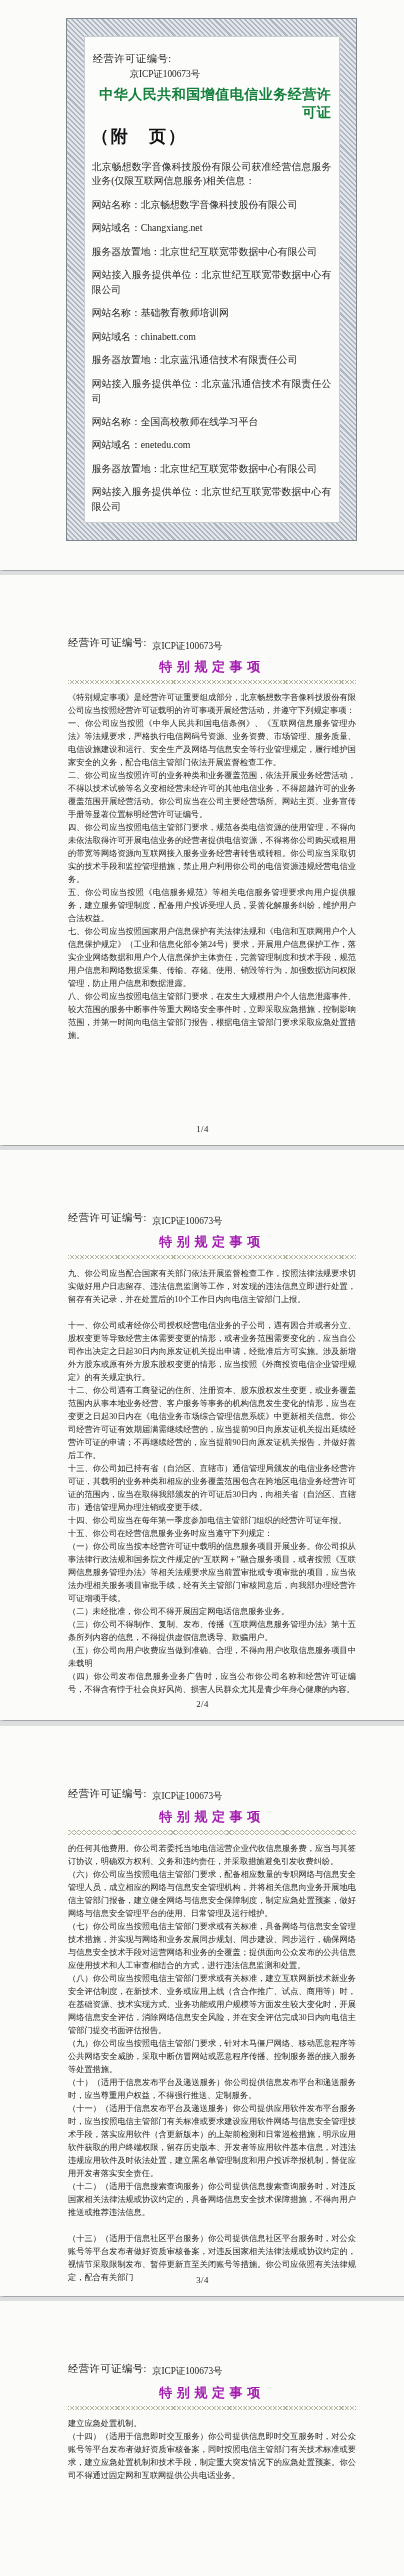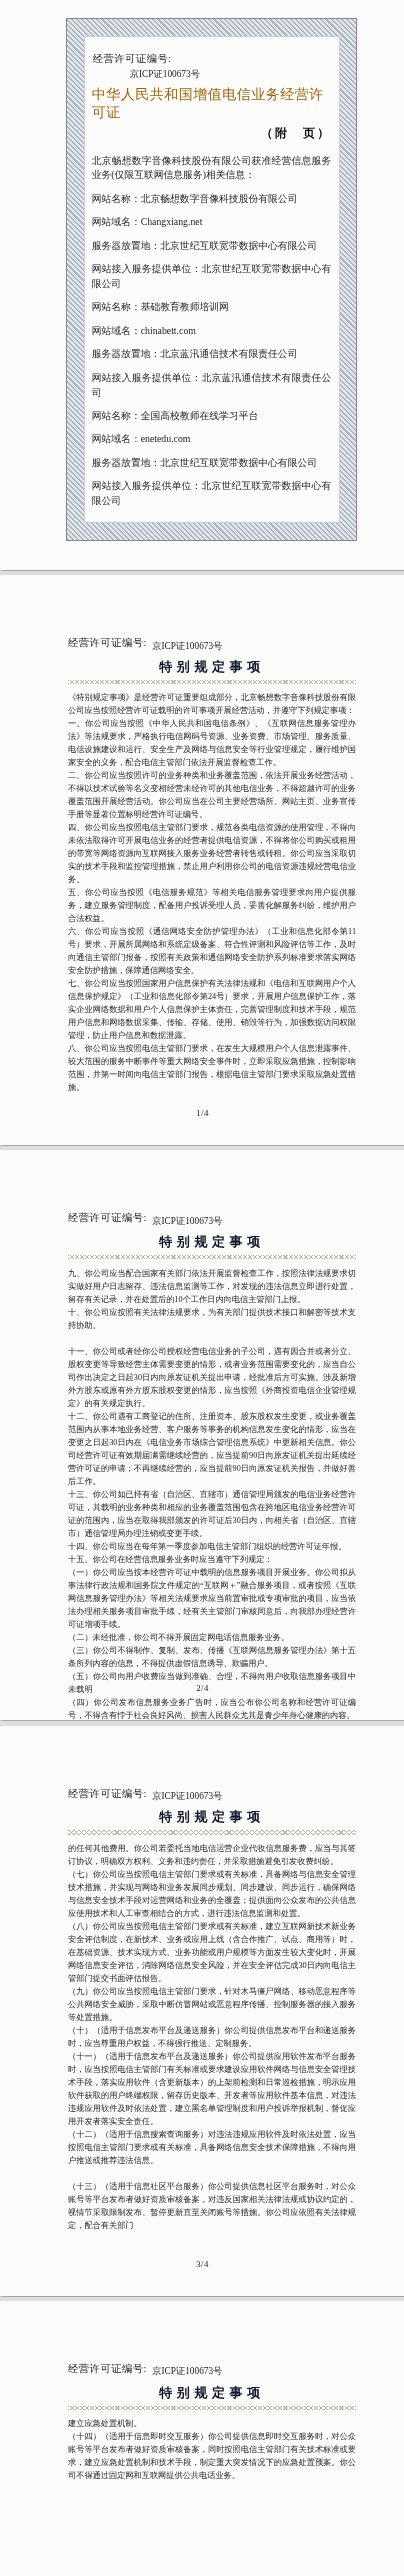--- a/index.html
+++ b/index.html
@@ -37,58 +37,58 @@
     border:0.5px solid #c9ced3;
     height:100%;
     box-sizing:border-box;
     padding:13.4px 7.2px 5.2px 7.2px;
     overflow:hidden;
   }
   .cover-head{margin:2.1px 0 5.2px 1px;}
   .cover-head .lbl{font-size:10.3px;letter-spacing:0.5px;}
   .cover-head .num{font-size:9.3px;margin:1.5px 0 0 37px;}
   .cover-title{
-    font-size:14px;font-weight:400;text-align:left;
-    letter-spacing:0.5px;margin:5.2px 0 3.1px;color:#a16207;
+    font-size:14px;font-weight:700;text-align:right;
+    letter-spacing:0.5px;margin:5.2px 0 3.1px;color:#15803d;
   }
   .cover-subtitle{
-    font-size:12px;font-weight:700;text-align:right;
+    font-size:17px;font-weight:700;text-align:left;
     letter-spacing:2.1px;margin:0 0 11.3px;color:#111;
   }
   .cover-body{font-size:9.8px;line-height:1.5;text-align:justify;}
   .cover-body p{margin:0 0 8.8px 0;font-family:Liberation Serif, serif;}
 
   
   .phead{
     display:flex;align-items:flex-start;
     padding:61px 49px 0 68px;
   }
   .phead .lbl{font-size:10.3px;letter-spacing:0.5px;white-space:nowrap;}
   .phead .num{font-size:9.3px;margin:3.6px 0 0 5.2px;white-space:nowrap;}
   .ptitle{
     font-size:13px;font-weight:700;text-align:center;
-    letter-spacing:4.6px;color:#0f172a;
+    letter-spacing:4.6px;color:#a21caf;
     margin:5.2px 49px 0 68px;
   }
   .rule{
     height:4.1px;
     margin:4.1px 49px 7.2px 68px;
     background:
       repeating-linear-gradient(45deg,#b4b7a1 0 0.8px,transparent 0.8px 3.6px),
       repeating-linear-gradient(135deg,#b4b7a1 0 0.8px,transparent 0.8px 3.6px);
   }
   .pbody{
     margin:0 49px 0 68px;
     font-size:8.2px;line-height:13px;
     text-align:justify;
   }
   .pbody p{margin:0;}
   .pbody p.gap{margin-top:13px;}
   .pagenum{
-    position:absolute;left:0;right:0;bottom:27px;
+    position:absolute;left:0;right:0;bottom:11px;
     text-align:center;font-size:8.8px;letter-spacing:0.5px;
   }
 </style>
 </head>
 <body>
 
 <section class="page">
   <div class="frame">
     <div class="frame-inner">
       <div class="cover-head">
@@ -126,38 +126,36 @@
   </div>
   <div class="ptitle">特别规定事项</div>
   <div class="rule"></div>
   <div class="pbody">
 
   <p>《特别规定事项》是经营许可证重要组成部分，北京畅想数字音像科技股份有限公司应当按照经营许可证载明的许可事项开展经营活动，并遵守下列规定事项：</p>
       <p>一、你公司应当按照《中华人民共和国电信条例》、《互联网信息服务管理办法》等法规要求，严格执行电信网码号资源、业务资费、市场管理、服务质量、电信设施建设和运行、安全生产及网络与信息安全等行业管理规定，履行维护国家安全的义务，配合电信主管部门依法开展监督检查工作。</p>
       <p>二、你公司应当按照许可的业务种类和业务覆盖范围，依法开展业务经营活动，不得以技术试验等名义变相经营未经许可的其他电信业务，不得超越许可的业务覆盖范围开展经营活动。你公司应当在公司主要经营场所、网站主页、业务宣传手册等显著位置标明经营许可证编号。</p>
       <p>四、你公司应当按照电信主管部门要求，规范各类电信资源的使用管理，不得向未依法取得许可开展电信业务的经营者提供电信资源，不得将你公司购买或租用的带宽等网络资源向互联网接入服务业务经营者转售或转租。你公司应当采取切实的技术手段和监控管理措施，禁止用户利用你公司的电信资源违规经营电信业务。</p>
       <p>五、你公司应当按照《电信服务规范》等相关电信服务管理要求向用户提供服务，建立服务管理制度，配备用户投诉受理人员，妥善化解服务纠纷，维护用户合法权益。</p>
-      <p>六、你公司应当按照《通信网络安全防护管理办法》（工业和信息化部令第11号）要求，开展所属网络和系统定级备案、符合性评测和风险评估等工作，及时向通信主管部门报备，按照有关政策和通信网络安全防护系列标准要求落实网络安全防护措施，保障通信网络安全。</p>
       <p>七、你公司应当按照国家用户信息保护有关法律法规和《电信和互联网用户个人信息保护规定》（工业和信息化部令第24号）要求，开展用户信息保护工作，落实企业网络数据和用户个人信息保护主体责任，完善管理制度和技术手段，规范用户信息和网络数据采集、传输、存储、使用、销毁等行为，加强数据访问权限管理，防止用户信息和数据泄露。</p>
       <p>八、你公司应当按照电信主管部门要求，在发生大规模用户个人信息泄露事件、较大范围的服务中断事件等重大网络安全事件时，立即采取应急措施，控制影响范围，并第一时间向电信主管部门报告，根据电信主管部门要求采取应急处置措施。</p>
     </div>
   <div class="pagenum">1/4</div>
 </section>
 
 <section class="page">
   <div class="phead">
     <span class="lbl">经营许可证编号:</span>
     <span class="num">京ICP证100673号</span>
   </div>
   <div class="ptitle">特别规定事项</div>
   <div class="rule"></div>
   <div class="pbody">
 
   <p>九、你公司应当配合国家有关部门依法开展监督检查工作，按照法律法规要求切实做好用户日志留存、违法信息监测等工作，对发现的违法信息立即进行处置，留存有关记录，并在处置后的10个工作日内向电信主管部门上报。</p>
-      <p>十、你公司应按照有关法律法规要求，为有关部门提供技术接口和解密等技术支持协助。</p>
       <p class="gap">十一、你公司或者经你公司授权经营电信业务的子公司，遇有因合并或者分立、股权变更等导致经营主体需要变更的情形，或者业务范围需要变化的，应当自公司作出决定之日起30日内向原发证机关提出申请，经批准后方可实施。涉及新增外方股东或原有外方股东股权变更的情形，应当按照《外商投资电信企业管理规定》的有关规定执行。</p>
       <p>十二、你公司遇有工商登记的住所、注册资本、股东股权发生变更，或业务覆盖范围内从事本地业务经营、客户服务等事务的机构信息发生变化的情形，应当在变更之日起30日内在《电信业务市场综合管理信息系统》中更新相关信息。你公司经营许可证有效期届满需继续经营的，应当提前90日向原发证机关提出延续经营许可证的申请；不再继续经营的，应当提前90日向原发证机关报告，并做好善后工作。</p>
       <p>十三、你公司如已持有省（自治区、直辖市）通信管理局颁发的电信业务经营许可证，其载明的业务种类和相应的业务覆盖范围包含在跨地区电信业务经营许可证的范围内，应当在取得我部颁发的许可证后30日内，向相关省（自治区、直辖市）通信管理局办理注销或变更手续。</p>
       <p>十四、你公司应当在每年第一季度参加电信主管部门组织的经营许可证年报。</p>
       <p>十五、你公司在经营信息服务业务时应当遵守下列规定：</p>
       <p>（一）你公司应当按本经营许可证中载明的信息服务项目开展业务。你公司拟从事法律行政法规和国务院文件规定的“互联网＋”融合服务项目，或者按照《互联网信息服务管理办法》等相关法规要求应当前置审批或专项审批的项目，应当依法办理相关服务项目审批手续，经有关主管部门审核同意后，向我部办理经营许可证增项手续。</p>
       <p>（二）未经批准，你公司不得开展固定网电话信息服务业务。</p>
       <p>（三）你公司不得制作、复制、发布、传播《互联网信息服务管理办法》第十五条所列内容的信息，不得提供虚假信息诱导、欺骗用户。</p>
       <p>（五）你公司向用户收费应当做到准确、合理，不得向用户收取信息服务项目中未载明</p>
       <p>（四）你公司发布信息服务业务广告时，应当公布你公司名称和经营许可证编号，不得含有悖于社会良好风尚、损害人民群众尤其是青少年身心健康的内容。</p>
@@ -168,26 +166,27 @@
 <section class="page">
   <div class="phead">
     <span class="lbl">经营许可证编号:</span>
     <span class="num">京ICP证100673号</span>
   </div>
   <div class="ptitle">特别规定事项</div>
   <div class="rule"></div>
   <div class="pbody">
 
   <p>的任何其他费用。你公司若委托当地电信运营企业代收信息服务费，应当与其签订协议，明确双方权利、义务和违约责任，并采取措施避免引发收费纠纷。</p>
+      <p>（六）你公司应当按照电信主管部门要求，配备相应数量的专职网络与信息安全管理人员，成立相应的网络与信息安全管理机构，并将相关信息向业务开展地电信主管部门报备，建立健全网络与信息安全保障制度，制定应急处置预案，做好网络与信息安全管理平台的使用、日常管理及运行维护。</p>
       <p>（七）你公司应当按照电信主管部门要求或有关标准，具备网络与信息安全管理技术措施，并实现与网络和业务发展同步规划、同步建设、同步运行，确保网络与信息安全技术手段对运营网络和业务的全覆盖；提供面向公众发布的公共信息应使用技术和人工审查相结合的方式，进行违法信息监测和处置。</p>
       <p>（八）你公司应当按照电信主管部门要求或有关标准，建立互联网新技术新业务安全评估制度，在新技术、业务或应用上线（含合作推广、试点、商用等）时，在基础资源、技术实现方式、业务功能或用户规模等方面发生较大变化时，开展网络信息安全评估，消除网络信息安全风险，并在安全评估完成30日内向电信主管部门提交书面评估报告。</p>
       <p>（九）你公司应当按照电信主管部门要求，针对木马僵尸网络、移动恶意程序等公共网络安全威胁，采取中断仿冒网站或恶意程序传播、控制服务器的接入服务等处置措施。</p>
       <p>（十）（适用于信息发布平台及递送服务）你公司提供信息发布平台和递送服务时，应当尊重用户权益，不得强行推送、定制服务。</p>
       <p>（十一）（适用于信息发布平台及递送服务）你公司提供应用软件发布平台服务时，应当按照电信主管部门有关标准或要求建设应用软件网络与信息安全管理技术手段，落实应用软件（含更新版本）的上架前检测和日常巡检措施，明示应用软件获取的用户终端权限，留存历史版本、开发者等应用软件基本信息，对违法违规应用软件及时依法处置，建立黑名单管理制度和用户投诉举报机制，督促应用开发者落实安全责任。</p>
-      <p>（十二）（适用于信息搜索查询服务）对违法违规应用软件及时依法处置，应当按照电信主管部门要求或有关标准，具备网络信息安全技术保障措施，不得向用户推送或推荐违法信息。</p>
+      <p>（十二）（适用于信息搜索查询服务）你公司提供信息搜索查询服务时，对违反国家相关法律法规或协议约定的，具备网络信息安全技术保障措施，不得向用户推送或推荐违法信息。</p>
       <p class="gap">（十三）（适用于信息社区平台服务）你公司提供信息社区平台服务时，对公众账号等平台发布者做好资质审核备案，对违反国家相关法律法规或协议约定的，视情节采取限制发布、暂停更新直至关闭账号等措施。你公司应依照有关法律规定，配合有关部门</p>
     </div>
   <div class="pagenum">3/4</div>
 </section>
 
 <section class="page">
   <div class="phead">
     <span class="lbl">经营许可证编号:</span>
     <span class="num">京ICP证100673号</span>
   </div>

